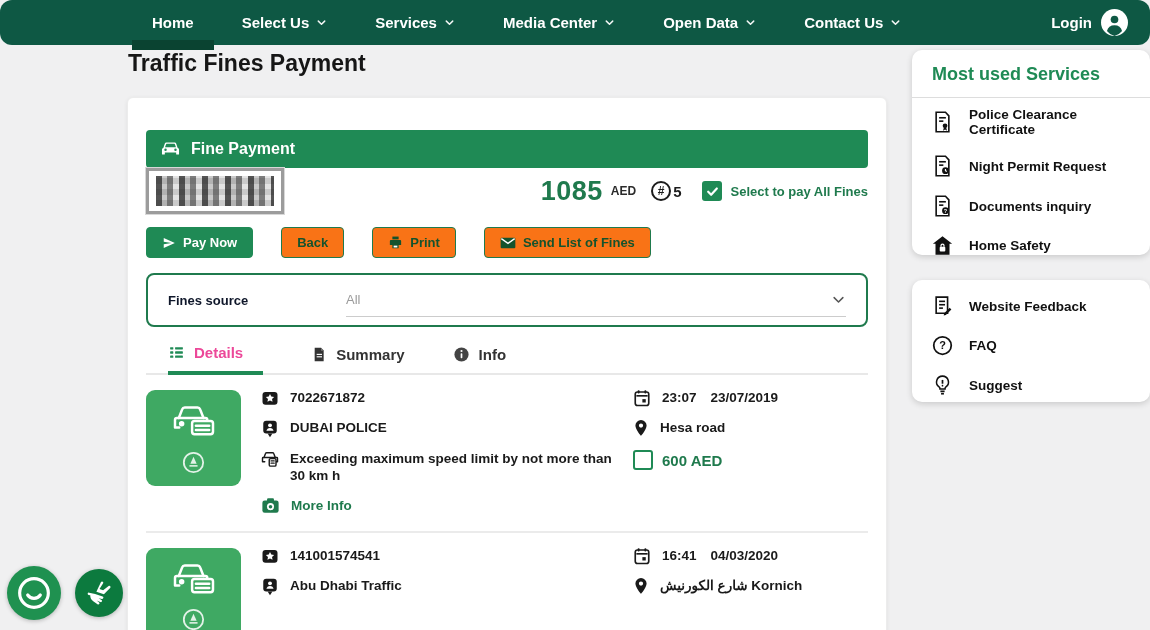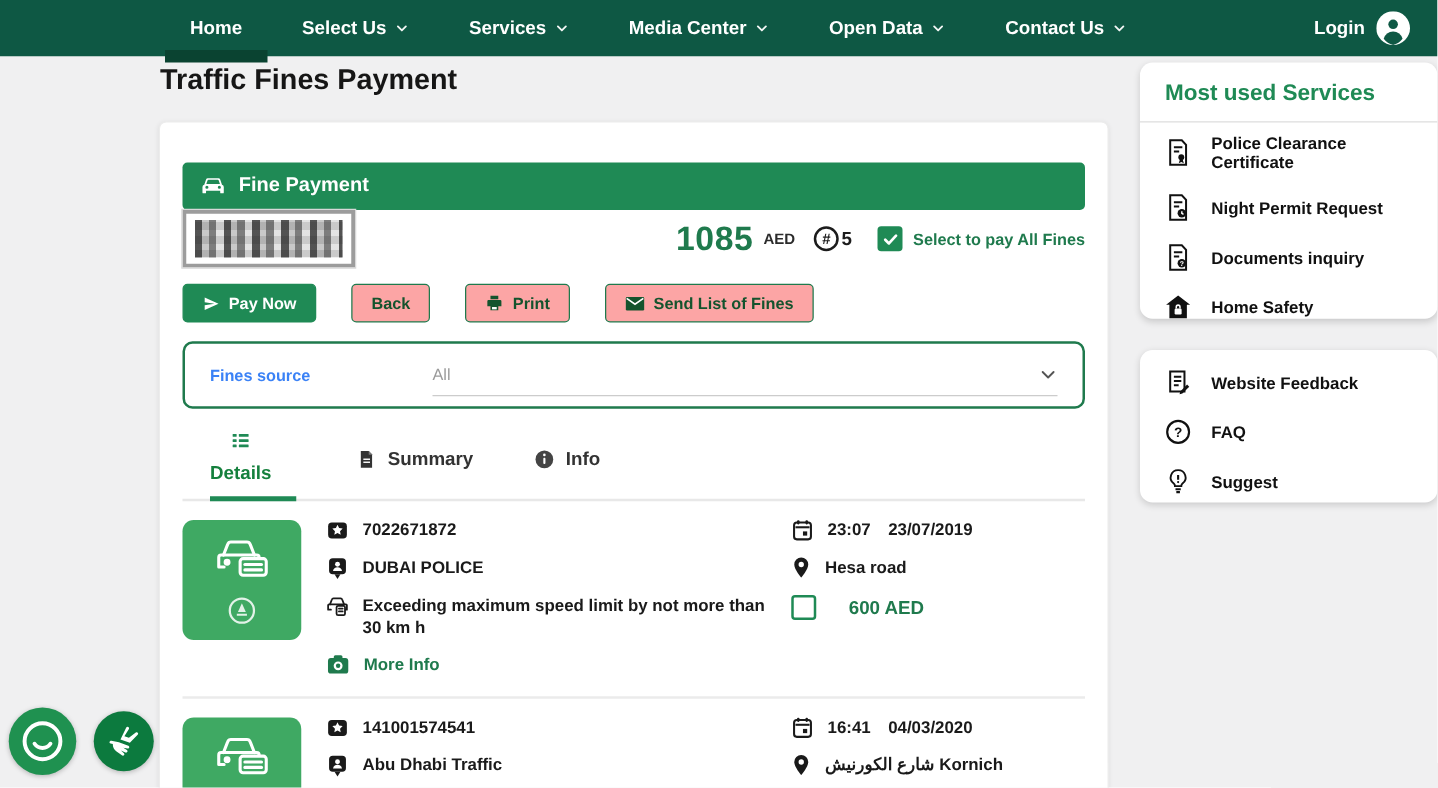--- a/index.html
+++ b/index.html
@@ -8,21 +8,21 @@
     position:relative;
     background:#f0f0f1;
     font-family:"Liberation Sans", sans-serif;
     color:#1a1a1a;
   }
   svg { display:block; }
 
   
   .topnav {
     position:absolute; top:0; left:0; width:1150px; height:45px;
-    background:#0e5844; display:flex; align-items:center; z-index:10;
+    background:#0e5844; display:flex; align-items:center; z-index:10;border-radius:12px;
   }
   .nav-items { display:flex; margin-left:128px; }
   .nav-item {
     position:relative; display:flex; align-items:center; gap:7px;
     padding:0 24px; height:45px; color:#fff; font-weight:bold;
     font-size:15px; cursor:pointer; white-space:nowrap;
   }
   .nav-item.active::after {
     content:""; position:absolute; left:4px; right:4px; top:40px; height:10px;
     background:#0a4331;
@@ -72,61 +72,61 @@
   .checkbox-on {
     width:20px; height:20px; background:#1f8a55; border-radius:3px;
     display:grid; place-items:center;
   }
   .select-all-label { color:#1f7a4d; font-weight:bold; font-size:13px; }
 
   .btn-row { margin-top:13px; display:flex; gap:28px; }
   .btn {
     display:flex; align-items:center; gap:7px; height:31px; padding:0 15px;
     border-radius:4px; font-weight:bold; font-size:13px; cursor:pointer;
-    border:1px solid #1f7a4d; background:#fca5a5; color:#14532d;
+    border:1px solid #1f7a4d; background:#f97316; color:#14532d;
   }
   .btn.primary { background:#1f8a55; border-color:#1f8a55; color:#fff; }
 
   .source-box {
     margin-top:15px; border:2px solid #1f7a4d; border-radius:8px;
     height:54px; display:flex; align-items:center; padding:0 20px;
   }
-  .source-label { width:178px; font-size:13px; font-weight:bold; color:#3b82f6; }
+  .source-label { width:178px; font-size:13px; font-weight:bold; color:#0f172a; }
   .source-select {
     flex:1; display:flex; align-items:center; cursor:pointer;
     border-bottom:1px solid #ccc; padding-bottom:9px; margin-top:9px;
   }
   .source-value { color:#9b9b9b; font-size:13px; flex:1; }
 
   .tabs { margin-top:17px; display:flex; gap:48px; padding-left:22px; border-bottom:2px solid #e8e8e8; }
   .tab {
     display:flex; align-items:center; gap:9px; padding-bottom:10px;
     font-size:15px; font-weight:bold; color:#333; cursor:pointer; margin-bottom:-2px;
   }
-  .tab.active { color:#15803d; border-bottom:4px solid #1f8a55; padding-right:20px;flex-direction:column; }
+  .tab.active { color:#ec4899; border-bottom:4px solid #1f8a55; padding-right:20px; }
   .tab .ticon { color:#333; }
   .tab.active .ticon { color:#1f8a55; }
 
   .fine-row { display:flex; gap:20px; padding:15px 0 16px; }
   .fine-row + .fine-row { border-top:2px solid #ebebeb; }
   .fine-tile {
     flex:none; width:95px; height:96px; background:#3fa963; border-radius:9px;
     display:flex; flex-direction:column; align-items:center; justify-content:space-evenly;
     color:#fff;
   }
   .fine-main { flex:1; min-width:0; }
   .fine-side { width:235px; flex:none; }
   .info-line {
     display:flex; align-items:flex-start; gap:11px; margin-bottom:13px;
     font-size:13.5px; font-weight:bold; color:#1a1a1a; line-height:1.25;
   }
   .info-line .iico { flex:none; margin-top:-1px; }
   .date-gap { display:inline-block; width:14px; }
   .more-info { color:#1f7a4d; cursor:pointer; margin-bottom:0; }
-  .amount-line { display:flex; align-items:center; gap:26px; }
+  .amount-line { display:flex; align-items:center; gap:9px; }
   .checkbox-off { width:20px; height:20px; border:2px solid #1f8a55; border-radius:3px; background:#fff; cursor:pointer; flex:none; }
   .amount-text { color:#1f7a4d; font-weight:bold; font-size:15px; }
 
   
   .side-card {
     position:absolute; left:912px; width:238px; background:#fff;
     border-radius:10px; box-shadow:0 2px 6px rgba(0,0,0,.16); padding:0 20px;
   }
   .side-card.one { top:50px; height:205px; }
   .side-card.two { top:280px; height:122px; padding-top:6px; }

